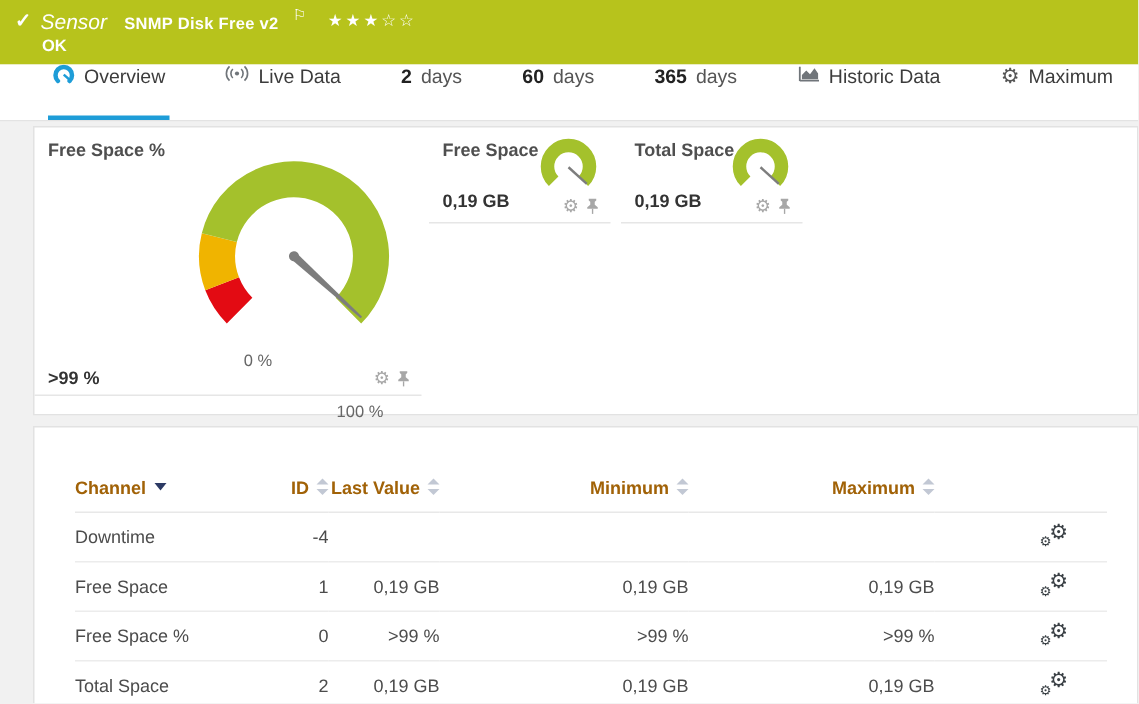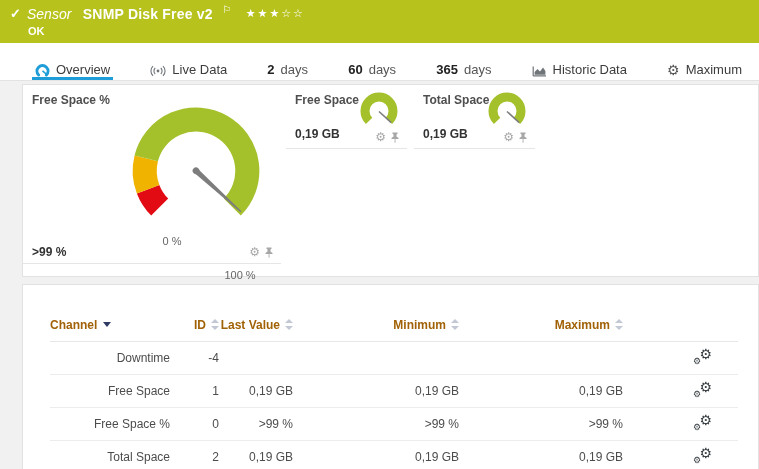--- a/index.html
+++ b/index.html
@@ -6,30 +6,30 @@
   html,body { background:#f1f1f1; }
   .page { position:relative; width:759px; height:469px; overflow:hidden;
           font-family:"Liberation Sans", sans-serif; background:#f1f1f1; }
 
   
   .topbar { position:absolute; top:0; left:0; width:759px; height:43px;
             background:#b7c31c; color:#fff; }
   .topbar .check { position:absolute; left:10px; top:6px; font-size:13px; font-weight:bold; }
   .titleline { position:absolute; left:27px; top:4px; white-space:nowrap; }
   .kind { font-style:italic; font-size:14px; margin-right:7px; }
-  .sensorname { font-size:14px; font-weight:bold; letter-spacing:.2px; }
+  .sensorname { font-size:11px; font-weight:bold; letter-spacing:.2px; }
   .flag { font-size:10px; vertical-align:super; margin-left:5px; }
   .stars { font-size:11px; letter-spacing:2px; margin-left:10px; vertical-align:2px; }
   .okstate { position:absolute; left:28px; top:25px; font-size:11px; font-weight:bold; }
 
   
   .tabbar { position:absolute; top:43px; left:0; width:759px; height:38px; background:#fff;
             border-bottom:1px solid #e3e3e3; display:flex; justify-content:space-between;
             padding:0 14px 0 32px; }
-  .tab { display:flex; align-items:flex-end; gap:6px; font-size:13px; color:#3c3c3c;
+  .tab { display:flex; align-items:flex-start; gap:6px; font-size:13px; color:#3c3c3c;
          padding:0 3px; border-bottom:3px solid transparent; cursor:pointer; }
   .tab.active { border-bottom-color:#1e9dd8; }
   .tab .num { font-weight:bold; color:#222; }
   .tab .unit { color:#555; }
   .tabicon { display:inline-flex; align-items:center; }
 
   
   .panel { position:absolute; left:22px; right:0; background:#fff; border:1px solid #e2e2e2; }
   .dashboard { top:84px; height:193px; }
   .tablepanel { top:284px; height:220px; }
@@ -55,21 +55,21 @@
   .channels th { font-size:12px; color:#a16207; font-weight:bold; text-align:right;
                  vertical-align:top; padding:33px 0 9px; border-bottom:1px solid #e8e8e8; }
   .channels th.c-channel { text-align:left; width:120px; }
   .channels th.c-id { width:49px;margin-top:24px; }
   .channels th.c-last { width:74px; }
   .channels th.c-min { width:166px; }
   .channels th.c-max { width:164px; }
   .channels th.c-edit { width:115px; }
   .channels td { font-size:12px; color:#4c4c4c; padding:7px 0; border-bottom:1px solid #ececec;
                  text-align:right; height:14px; }
-  .channels td.c-channel { text-align:right; }
+  .channels td.c-channel { text-align:left; }
   .channels td.c-edit { padding-right:26px; }
   .sortdown { display:inline-block; margin-left:6px; border-left:4px solid transparent;
               border-right:4px solid transparent; border-top:5px solid #2c3a64; vertical-align:2px; }
   .sortud { display:inline-block; width:8px; height:11px; position:relative; margin-left:5px; vertical-align:-1px; }
   .sortud::before, .sortud::after { content:""; position:absolute; left:0;
               border-left:4px solid transparent; border-right:4px solid transparent; }
   .sortud::before { top:0; border-bottom:4px solid #c2c8d4; }
   .sortud::after { bottom:0; border-top:4px solid #c2c8d4; }
 
   .editicon { position:relative; display:inline-block; width:19px; height:15px; cursor:pointer; }

